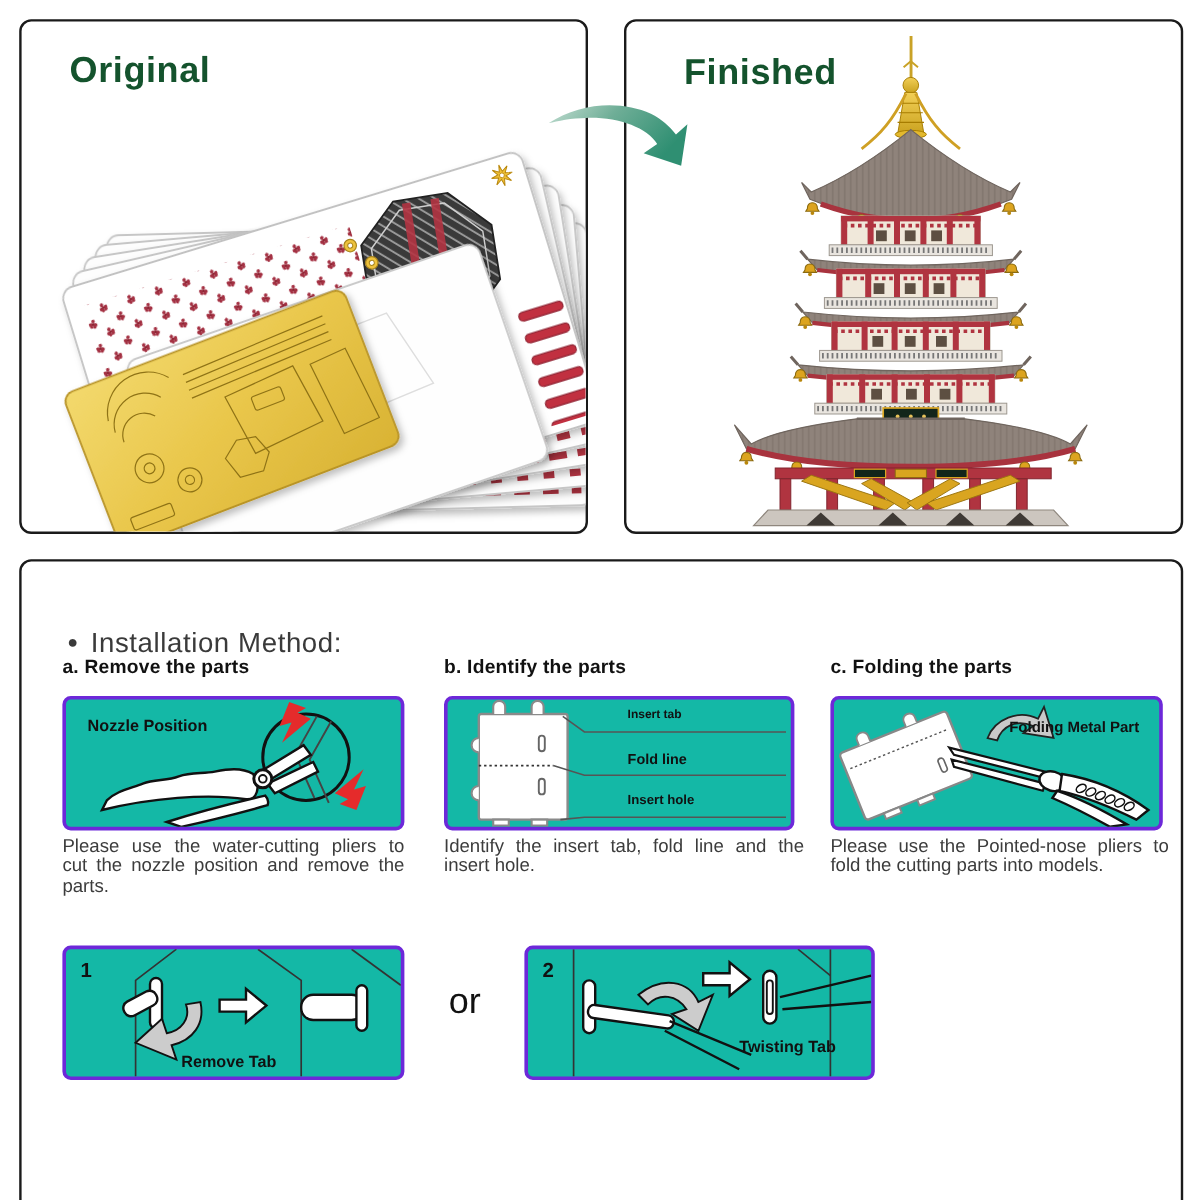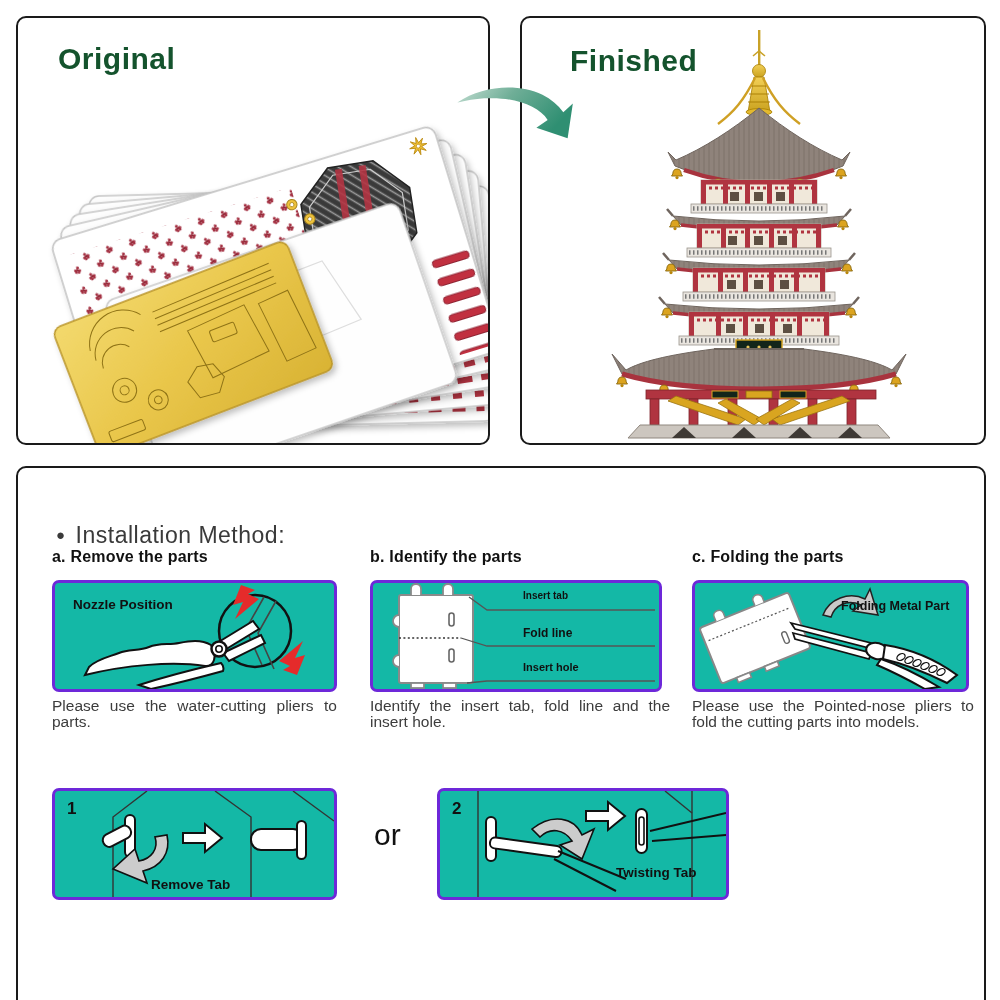--- a/index.html
+++ b/index.html
@@ -439,20 +439,21 @@
           <ellipse cx="246" cy="89" rx="3" ry="4.4" transform="rotate(60 246 89)"></ellipse>
         </g>
       </g>
       <path d="M128 32 C 134 16 154 8 170 16 L 175 6 L 183 32 L 158 28 L 166 22 C 152 16 140 22 136 34 Z" fill="#c9c9c9" stroke="#222" stroke-width="1.5"></path>
     </svg>
     <div class="fig-label" id="label-folding">Folding Metal Part</div>
   </div>
 
   <div class="caption" id="cap-a">
     <span class="cap-line cap-just">Please use the water-cutting pliers to</span>
+    <span class="cap-line cap-just">cut the nozzle position and remove the</span>
     <span class="cap-line">parts.</span>
   </div>
   <div class="caption" id="cap-b">
     <span class="cap-line cap-just">Identify the insert tab, fold line and the</span>
     <span class="cap-line">insert hole.</span>
   </div>
   <div class="caption" id="cap-c">
     <span class="cap-line cap-just">Please use the Pointed-nose pliers to</span>
     <span class="cap-line">fold the cutting parts into models.</span>
   </div>

